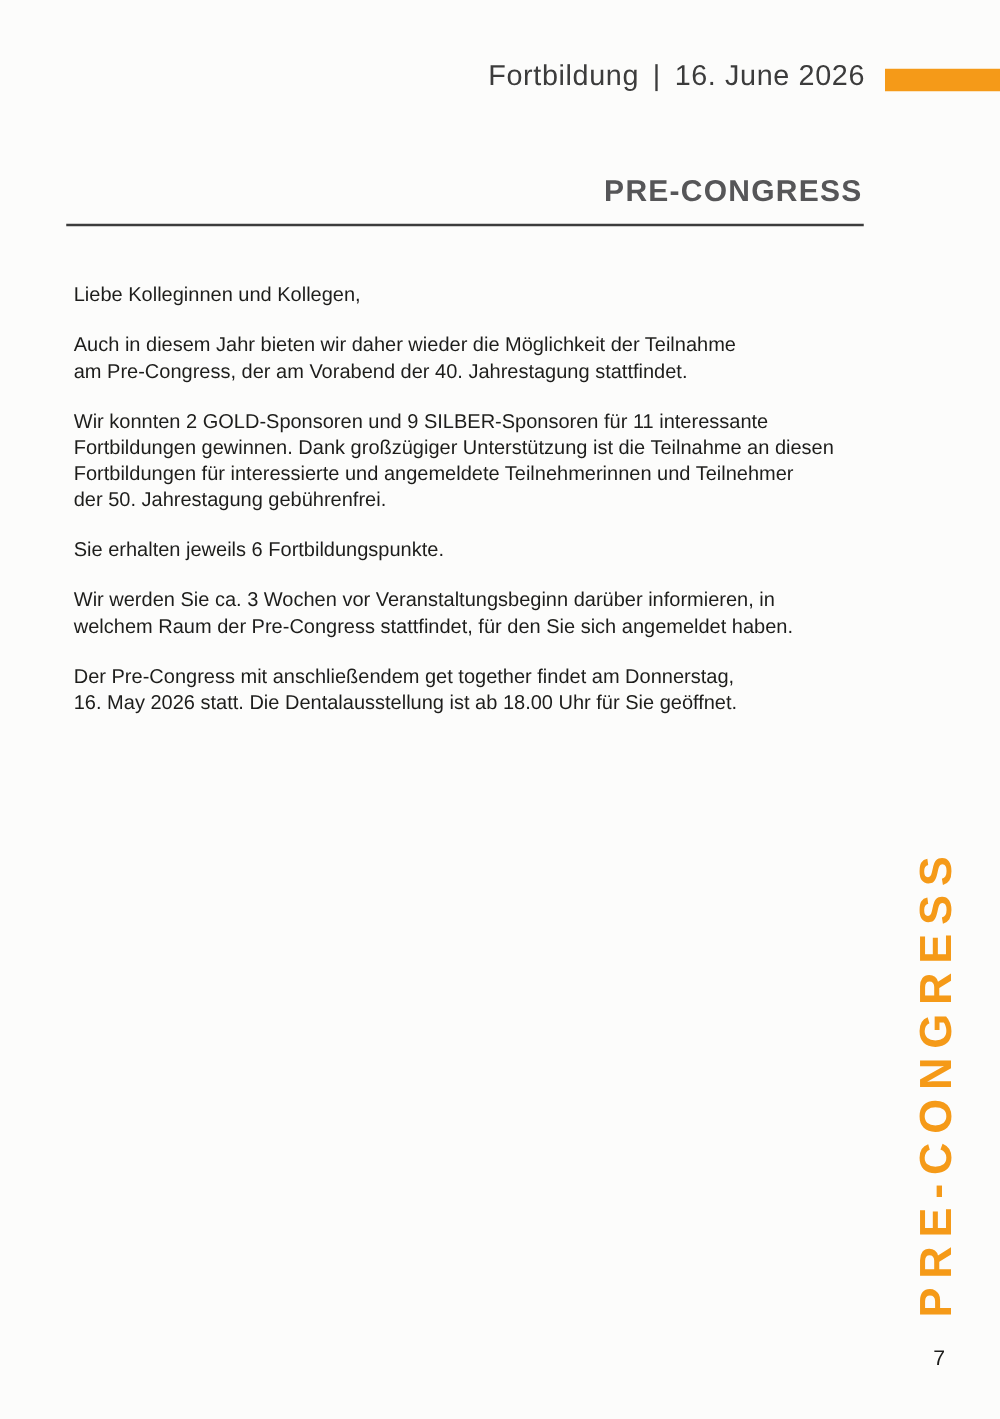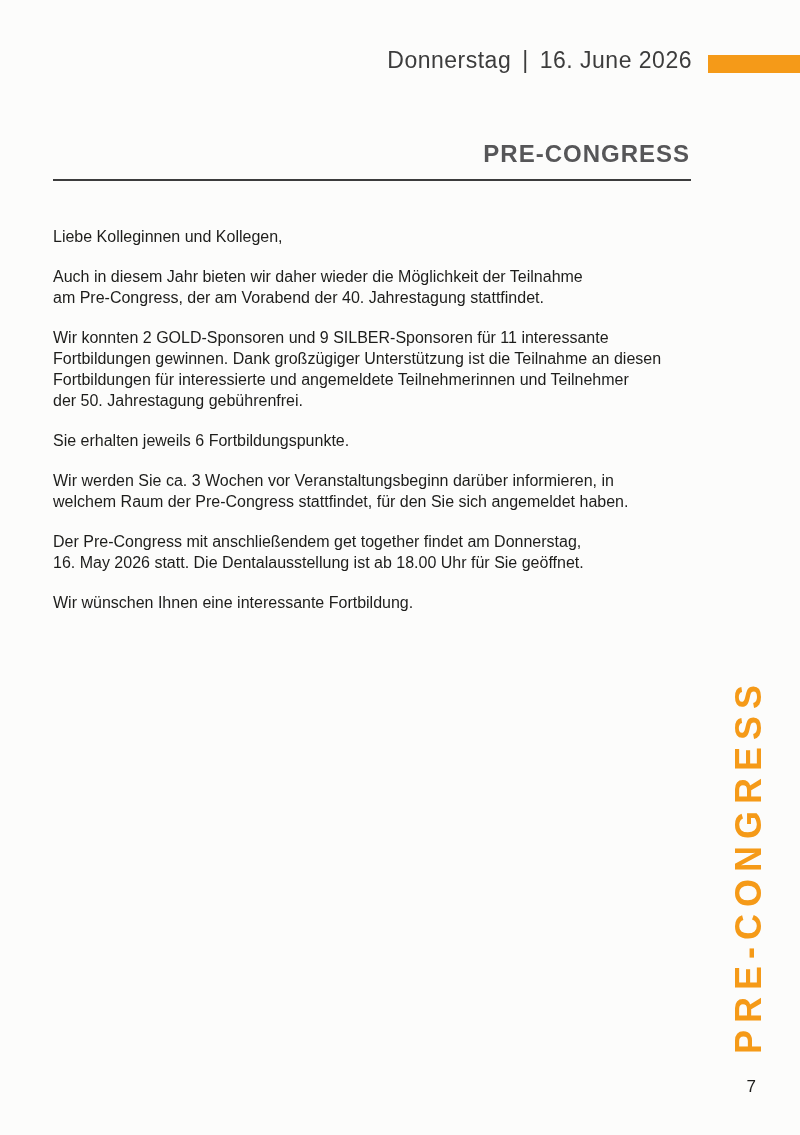--- a/index.html
+++ b/index.html
@@ -61,21 +61,21 @@
   .body-text {
     position: absolute;
     top: 226px;
     left: 53px;
     width: 650px;
     font-size: 16px;
     line-height: 21px;
     color: #1d1d1b;
   }
   .body-text p {
-    margin: 0 0 19px 0;
+    margin: 0 0 19px 6px;
     white-space: pre-line;
   }
   
   .vertical-label {
     position: absolute;
     left: 549px;
     top: 846px;
     width: 400px;
     height: 40px;
     line-height: 40px;
@@ -95,21 +95,21 @@
     font-size: 17px;
     color: #1d1d1b;
   }
 </style>
 </head>
 <body>
 
 <div class="page">
 
   <div class="header-line">
-    <span>Donnerstag</span><span class="header-sep">|</span><span>16. June 2026</span>
+    <span>Fortbildung</span><span class="header-sep">|</span><span>16. June 2026</span>
   </div>
 
   <div class="accent-bar"></div>
 
   <div class="section-title">PRE-CONGRESS</div>
 
   <div class="title-divider"></div>
 
   <div class="body-text">
     <p>Liebe Kolleginnen und Kollegen,</p>
@@ -117,20 +117,19 @@
 am Pre-Congress, der am Vorabend der 40. Jahrestagung stattfindet.</p>
     <p>Wir konnten 2 GOLD-Sponsoren und 9 SILBER-Sponsoren für 11 interessante
 Fortbildungen gewinnen. Dank großzügiger Unterstützung ist die Teilnahme an diesen
 Fortbildungen für interessierte und angemeldete Teilnehmerinnen und Teilnehmer
 der 50. Jahrestagung gebührenfrei.</p>
     <p>Sie erhalten jeweils 6 Fortbildungspunkte.</p>
     <p>Wir werden Sie ca. 3 Wochen vor Veranstaltungsbeginn darüber informieren, in
 welchem Raum der Pre-Congress stattfindet, für den Sie sich angemeldet haben.</p>
     <p>Der Pre-Congress mit anschließendem get together findet am Donnerstag,
 16. May 2026 statt. Die Dentalausstellung ist ab 18.00 Uhr für Sie geöffnet.</p>
-    <p>Wir wünschen Ihnen eine interessante Fortbildung.</p>
   </div>
 
   <div class="vertical-label">PRE-CONGRESS</div>
 
   <div class="page-number">7</div>
 
 </div>
 
 </body></html>

